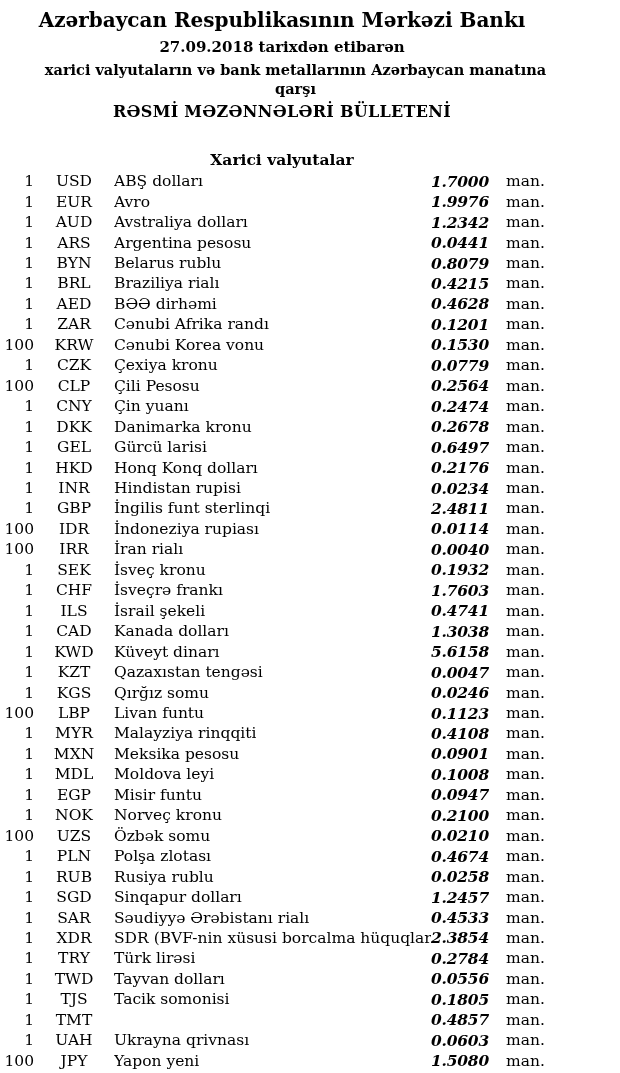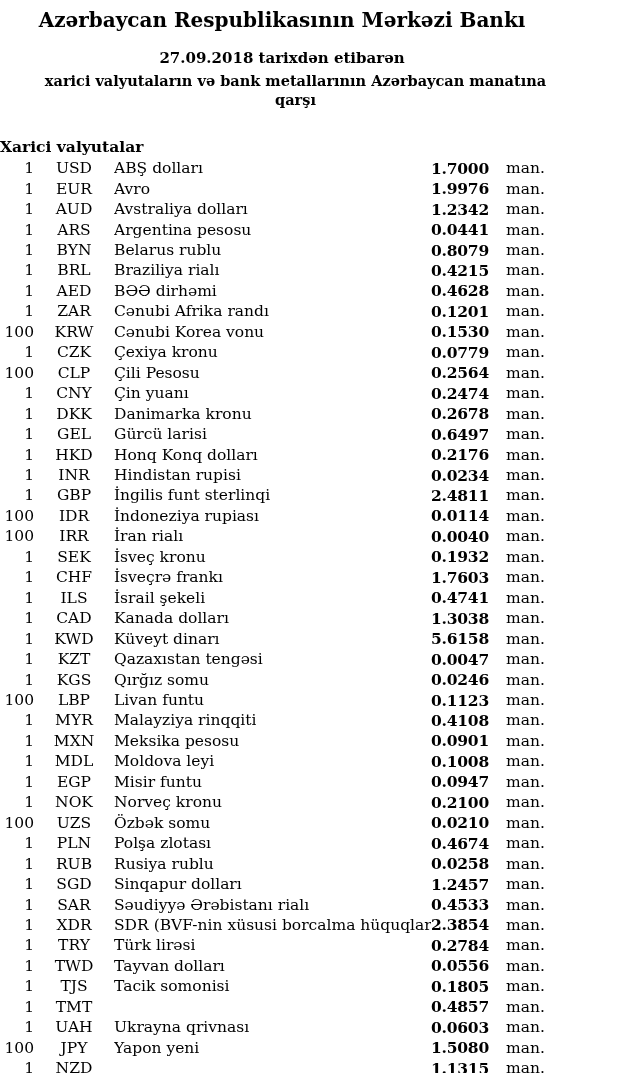--- a/index.html
+++ b/index.html
@@ -25,42 +25,42 @@
     font-weight: 700;
     text-align: center;
     padding-top: 7px;
     line-height: 26px;
   }
   .date-line {
     font-size: 15px;
     font-weight: 700;
     text-align: center;
     line-height: 19px;
-    margin-top: 16px;
+    margin-top: 5px;
   }
   .subtitle {
     font-size: 14.5px;
     font-weight: 700;
     text-align: center;
     line-height: 19px;
     margin-top: 3px;
     padding-left: 27px;
   }
   .bulletin-title {
     font-size: 16px;
     font-weight: 700;
     text-align: center;
     line-height: 21px;
     margin-top: 3px;
     letter-spacing: 0.3px;
   }
   .section-title {
     font-size: 15.5px;
     font-weight: 700;
-    text-align: left;
+    text-align: center;
     line-height: 18px;
     margin-top: 29px;
   }
   .rates {
     margin-top: 2px;
     padding-right: 13px;
   }
   .row {
     display: flex;
     align-items: center;
@@ -79,35 +79,37 @@
     margin-left: 18px;
     text-align: center;
   }
   .name {
     margin-left: 18px;
     overflow: hidden;
   }
   .rate {
     margin-left: auto;
     font-weight: 700;
+    font-style: italic;
     letter-spacing: -0.2px;
   }
   .unit {
     flex: 0 0 auto;
     width: 45px;
     margin-left: 17px;
   }
 </style>
 </head>
 <body>
 
 <div class="page">
   <div class="bank-title">Azərbaycan Respublikasının Mərkəzi Bankı</div>
   <div class="date-line">27.09.2018 tarixdən etibarən</div>
   <div class="subtitle">xarici valyutaların və bank metallarının Azərbaycan manatına qarşı</div>
+  <div class="bulletin-title">RƏSMİ MƏZƏNNƏLƏRİ BÜLLETENİ</div>
 
   <div class="section-title">Xarici valyutalar</div>
 
   <div class="rates" id="rates-table">
   <div class="row">
     <span class="qty">1</span>
     <span class="code">USD</span>
     <span class="name">ABŞ dolları</span>
     <span class="rate">1.7000</span>
     <span class="unit">man.</span>

